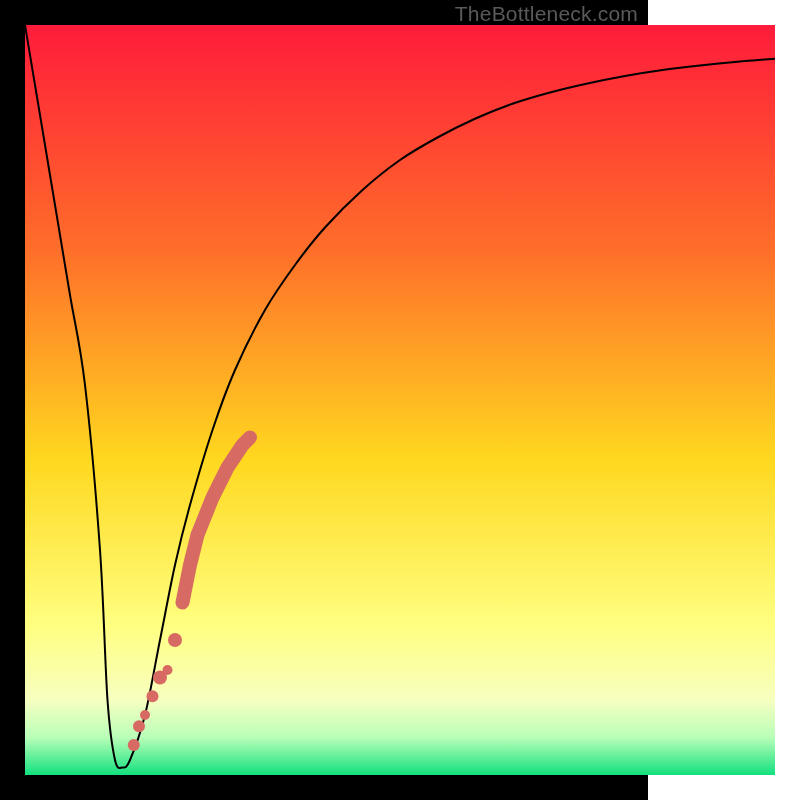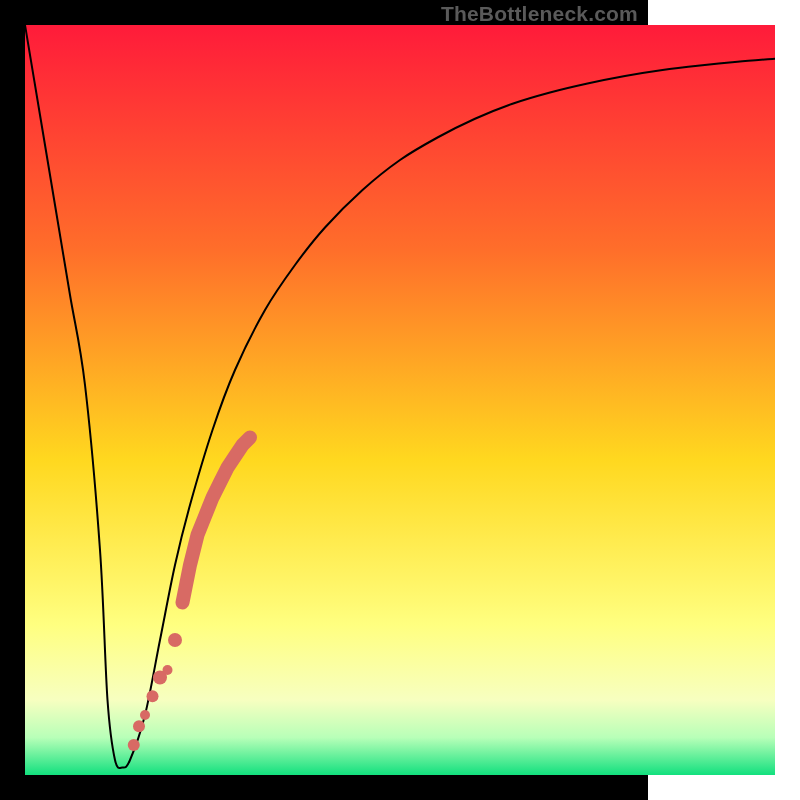--- a/index.html
+++ b/index.html
@@ -7,21 +7,20 @@
     padding: 0;
     width: 800px;
     height: 800px;
     overflow: hidden;
   }
   .frame {
     width: 648px;
     height: 800px;
     background: #000;
     position: relative;
-    font-weight: bold;
   }
   .plot {
     position: absolute;
     left: 25px;
     top: 25px;
     width: 750px;
     height: 750px;
   }
   .watermark {
     position: absolute;

